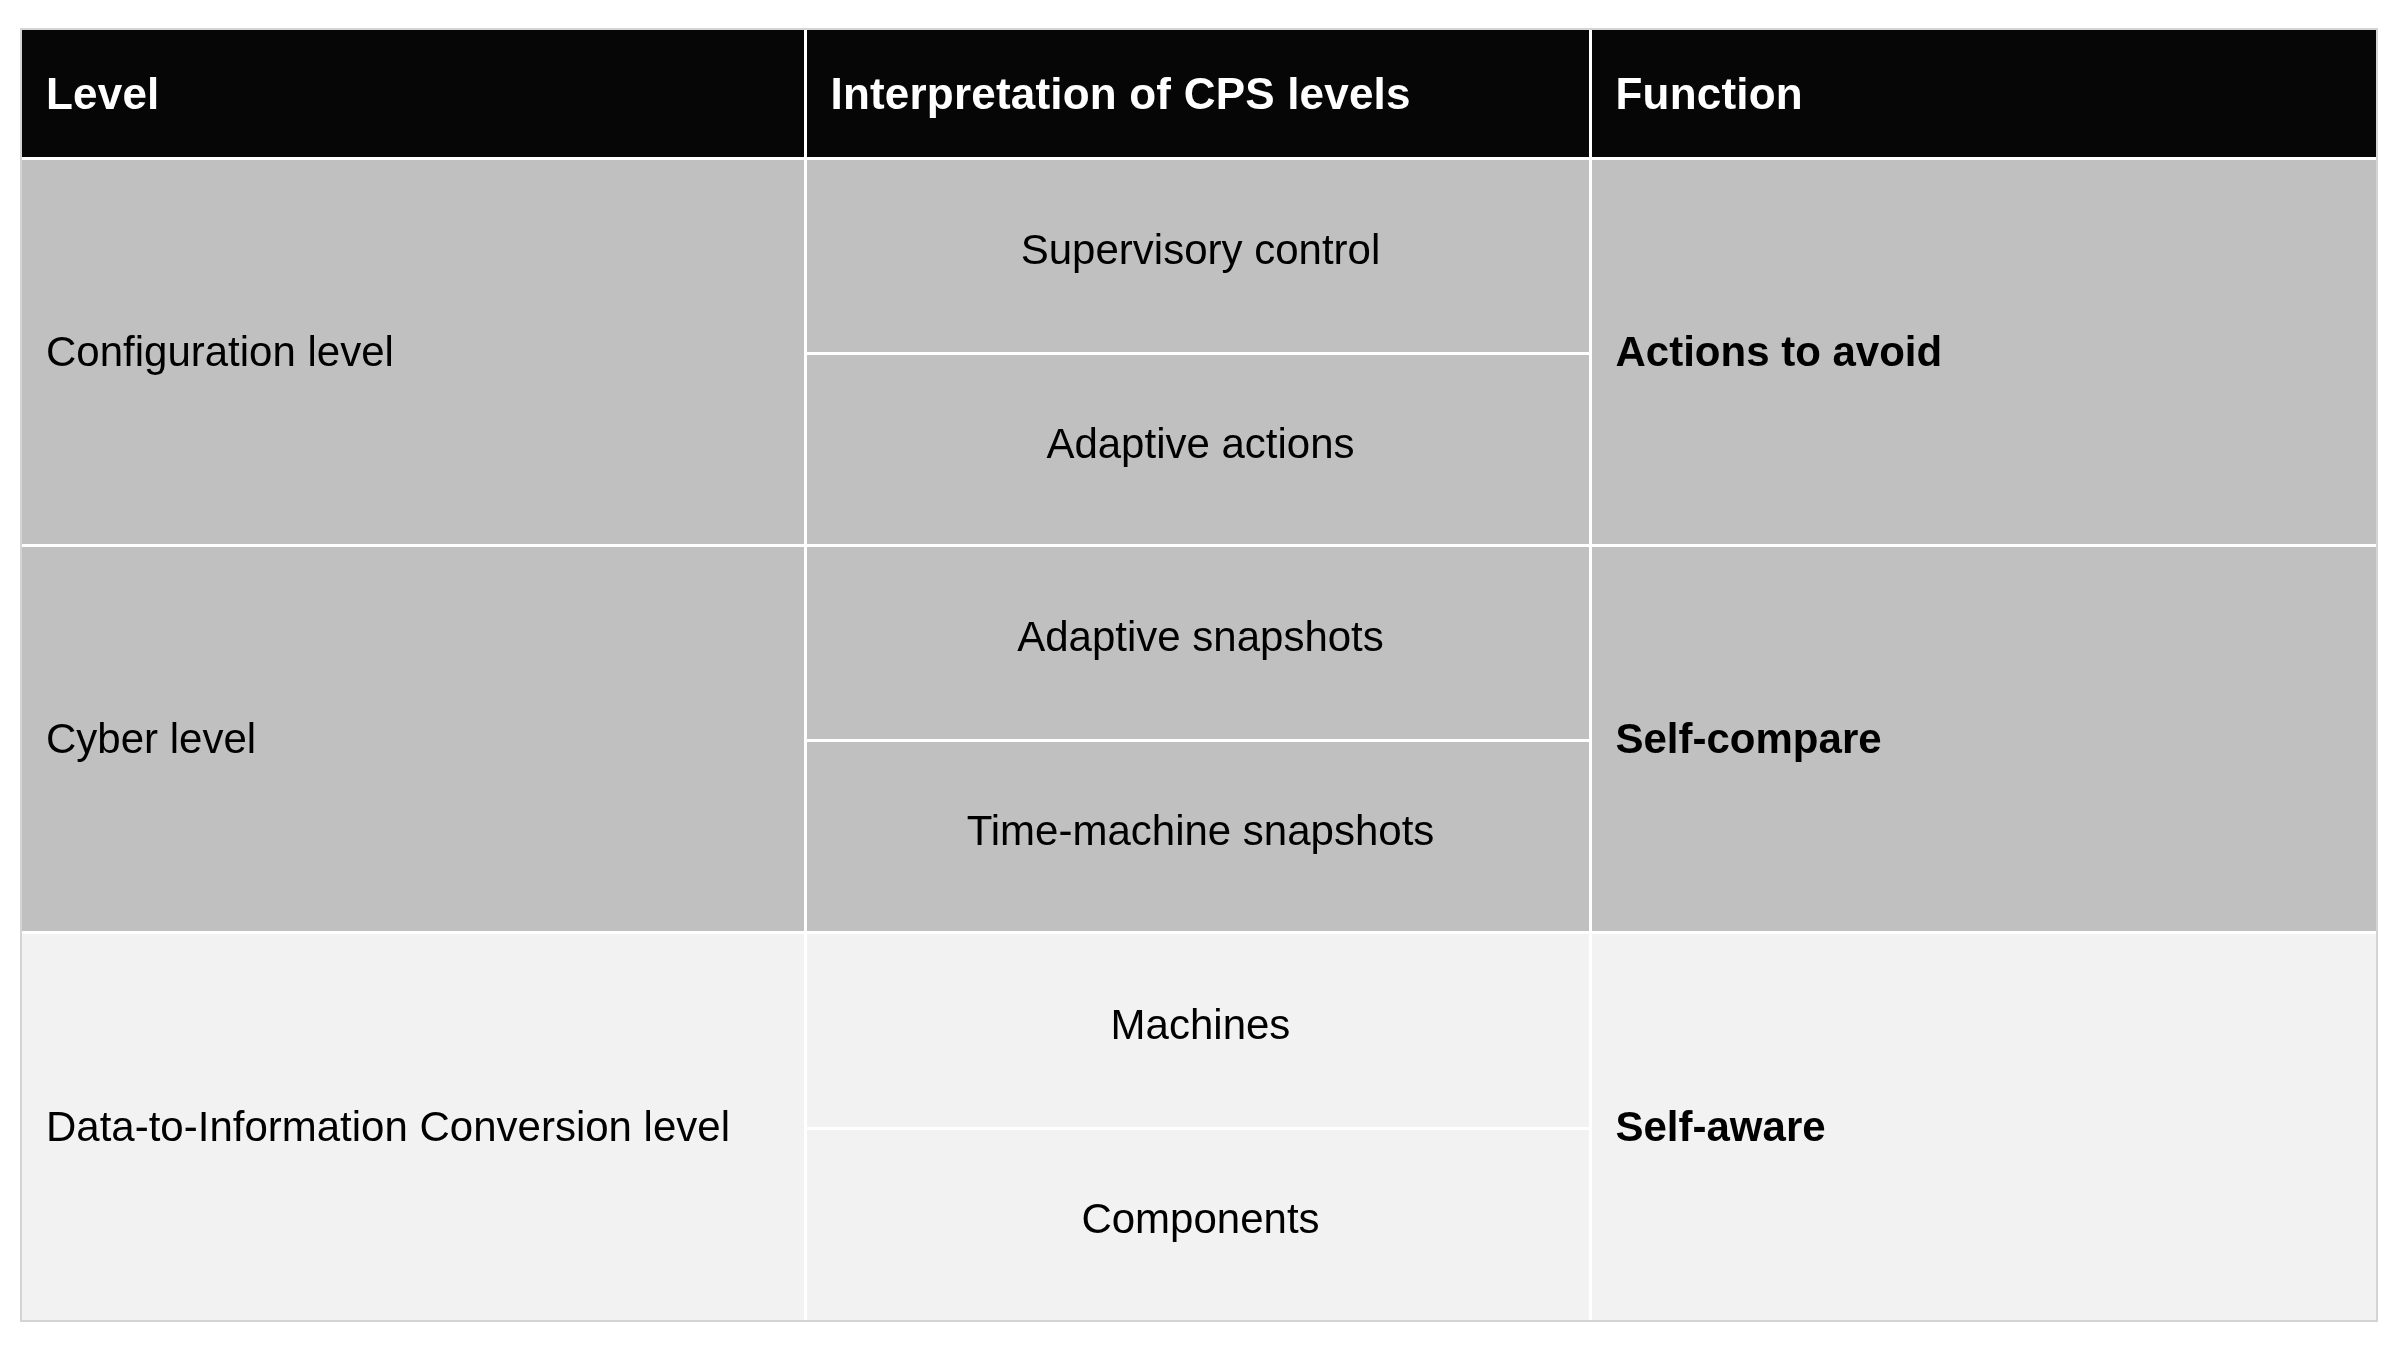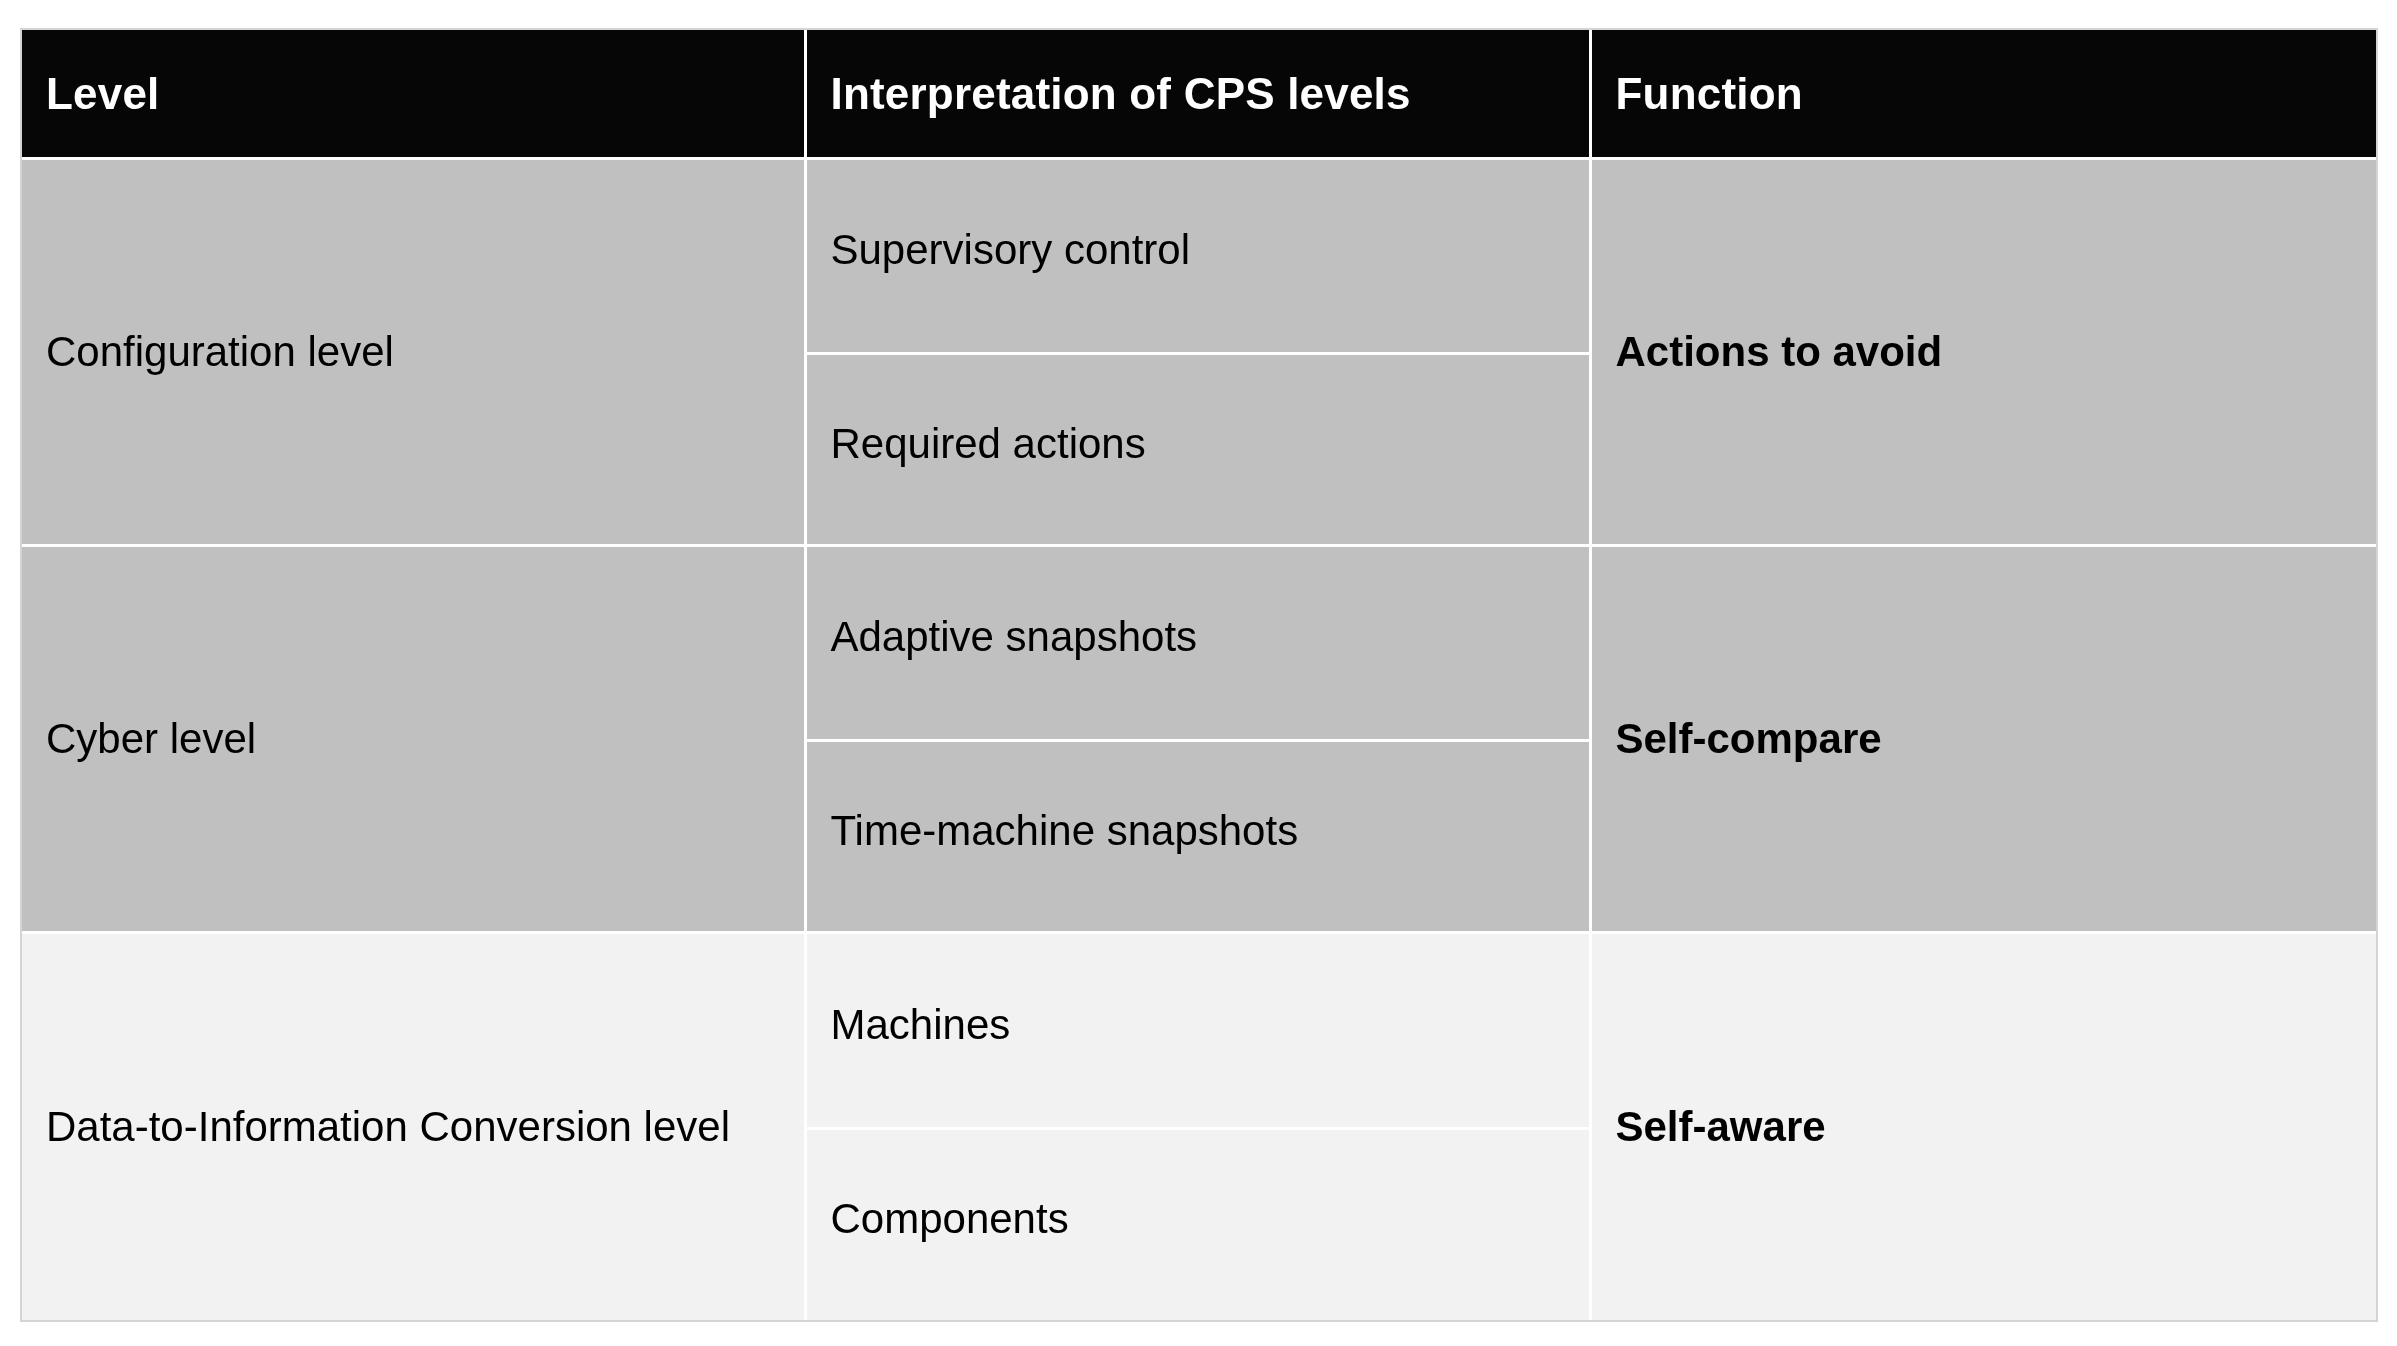--- a/index.html
+++ b/index.html
@@ -73,20 +73,21 @@
   td.split {
     padding: 0;
     vertical-align: top;
   }
   td.split .sub {
     height: 50%;
     box-sizing: border-box;
     display: flex;
     align-items: center;
     padding: 0 18px 12px 24px;
+    justify-content: center;
   }
   td.split .sub.second {
     border-top: 3px solid #ffffff;
   }
 
   .row-tall  { height: 228px; }
   .row-last  { height: 232px; }
 </style>
 </head>
 <body>
@@ -109,21 +110,21 @@
 
     <tbody>
 
       <tr class="band-gray row-tall">
         <td>Configuration level</td>
         <td class="split">
           <div class="sub">
             <span>Supervisory control</span>
           </div>
           <div class="sub second">
-            <span>Required actions</span>
+            <span>Adaptive actions</span>
           </div>
         </td>
         <td>Actions to avoid</td>
       </tr>
 
 
       <tr class="band-gray row-tall">
         <td>Cyber level</td>
         <td class="split">
           <div class="sub">

